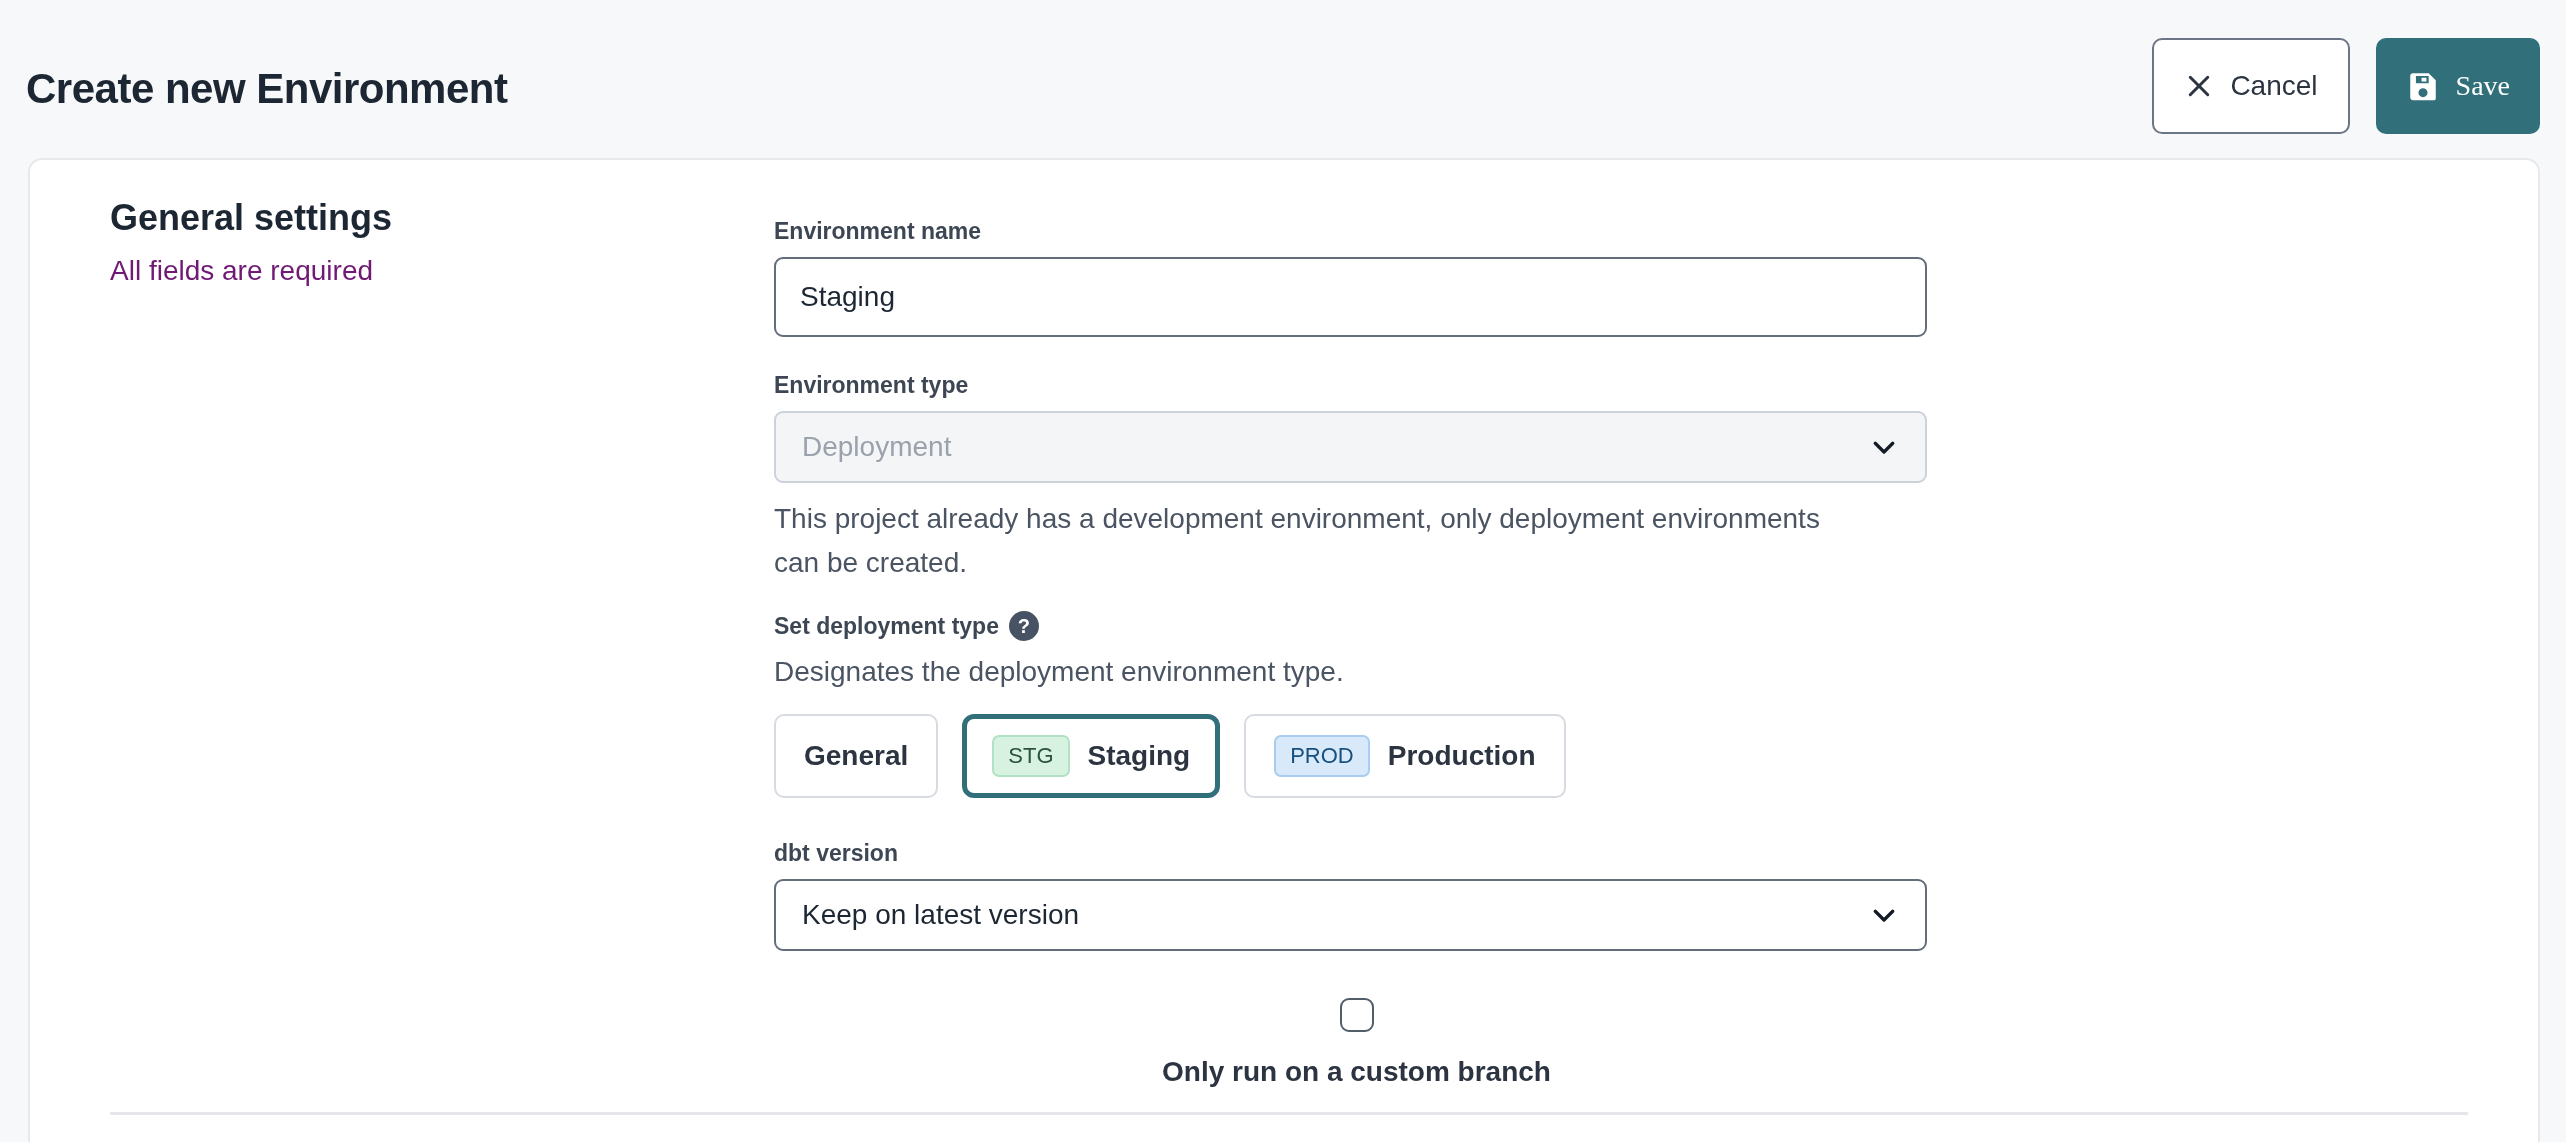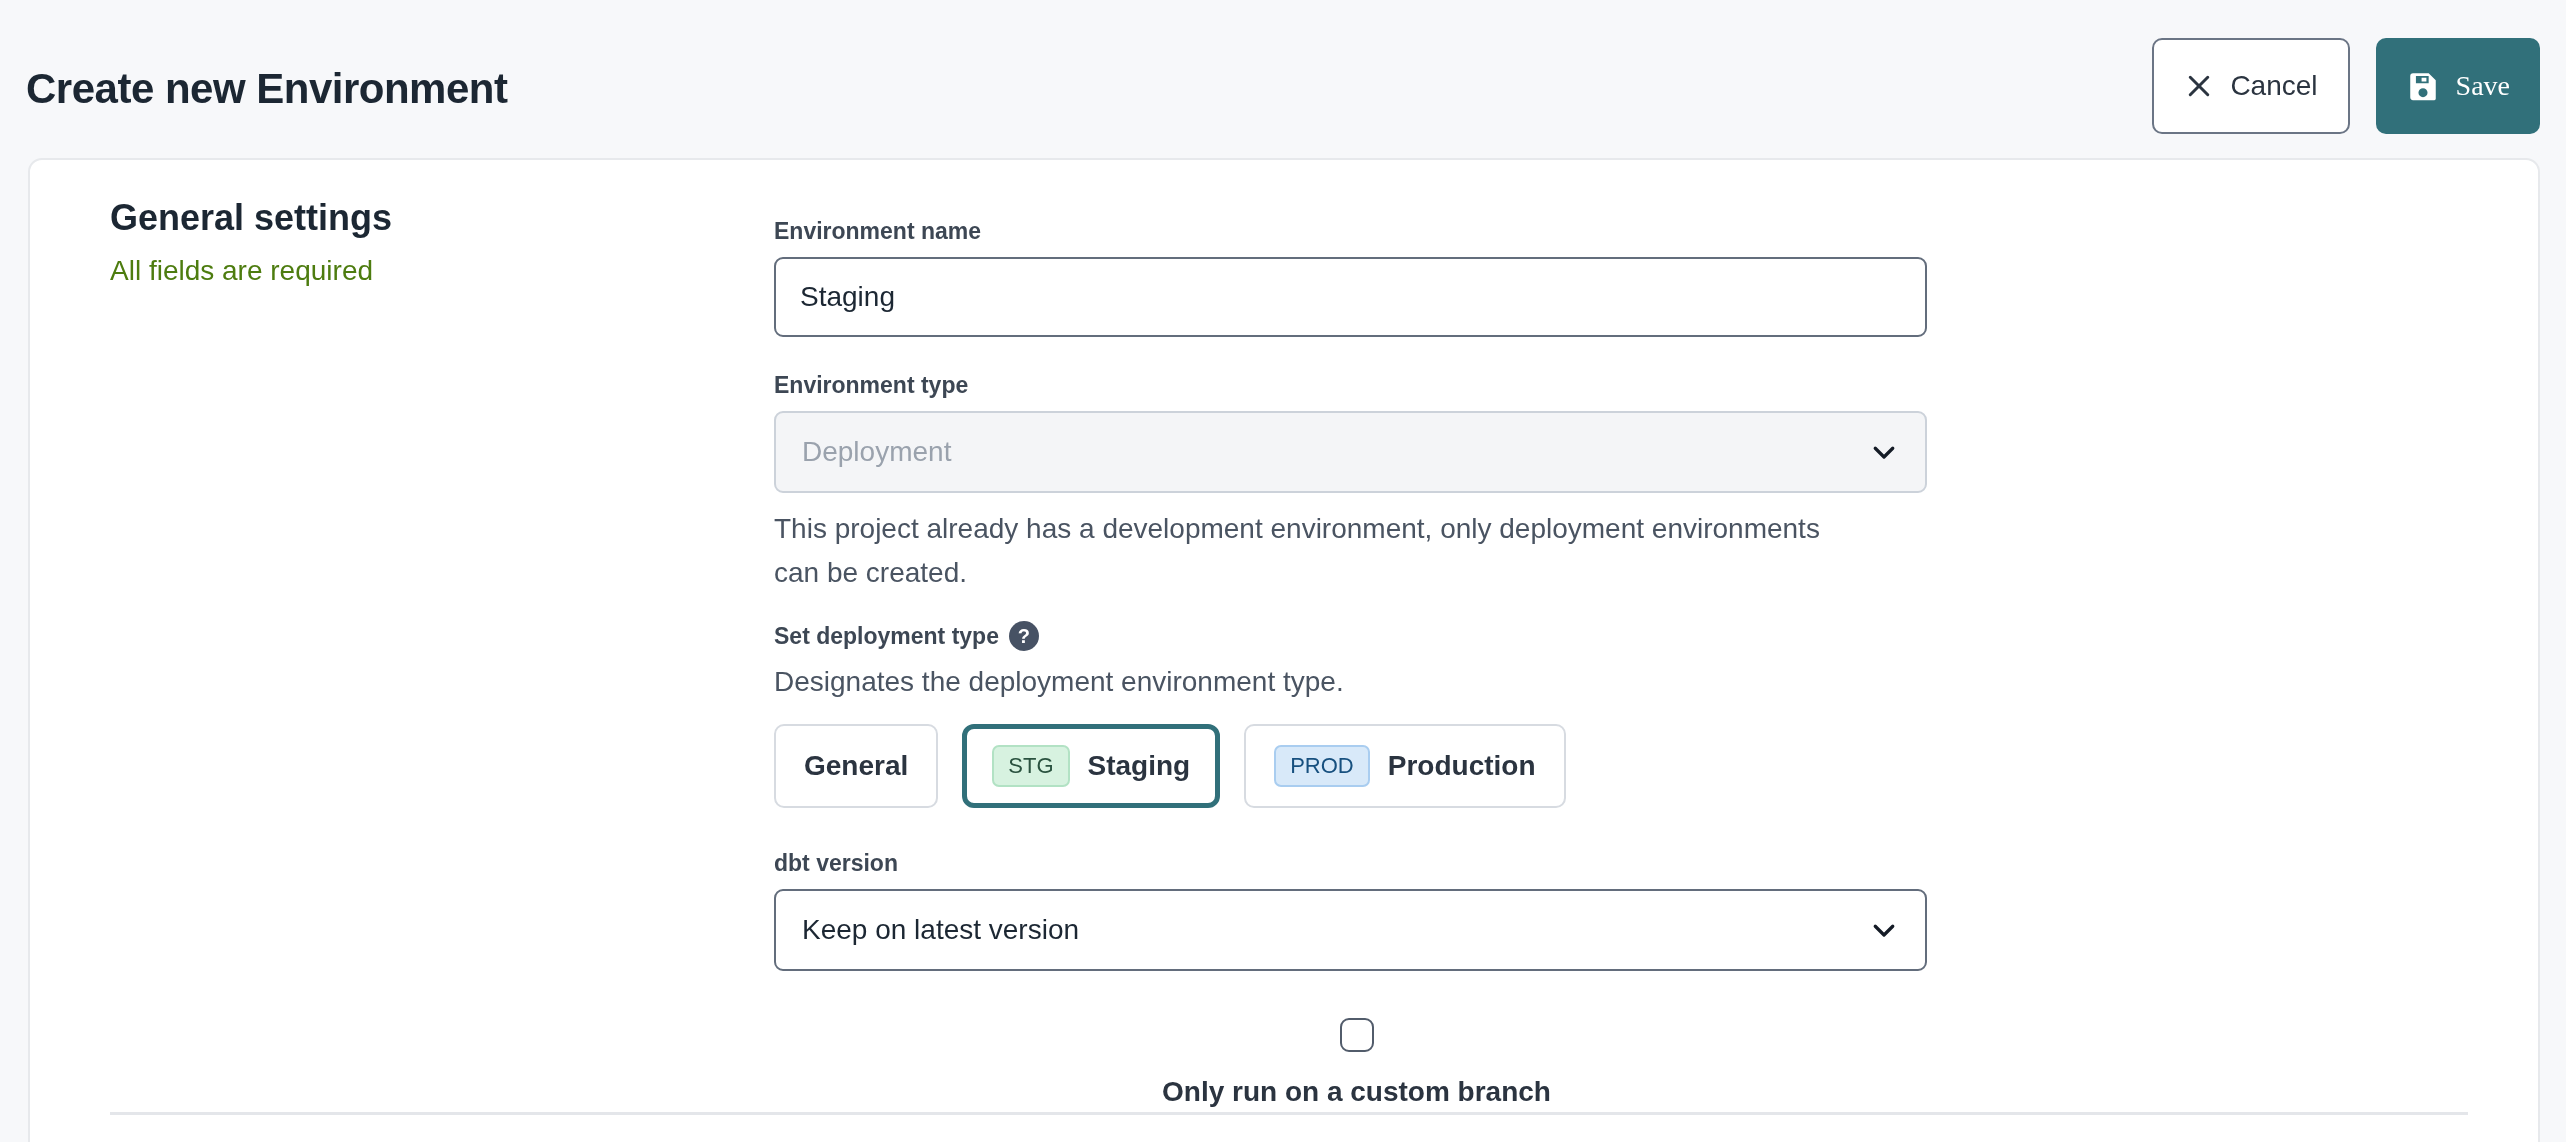--- a/index.html
+++ b/index.html
@@ -43,40 +43,40 @@
     background: #ffffff;
     border: 2px solid #e7e9ec;
     border-radius: 14px;
     height: 1000px;
     padding: 37px 80px 0 80px;
     display: flex;
     position: relative;
   }
   .col-left { width: 664px; flex-shrink: 0; }
   .section-heading { font-size: 36px; font-weight: 700; color: #1c2733; }
-  .section-subheading { font-size: 28px; color: #4d7c0f; margin-top: 16px; }
+  .section-subheading { font-size: 28px; color: #701a75; margin-top: 16px; }
 
   .col-form { width: 1153px; padding-top: 19px; }
 
   .field-label {
     font-size: 23px; font-weight: 700; color: #3d4754;
     line-height: 30px; margin-bottom: 11px;
     display: flex; align-items: center; gap: 10px;
   }
   .text-input {
     width: 100%; height: 80px;
     border: 2px solid #636d7c; border-radius: 9px;
     background: #ffffff;
     font-size: 28px; color: #1c2733;
     padding: 0 24px;
     font-family: "Liberation Sans", sans-serif;
     margin-bottom: 33px;
   }
   .select-box {
-    width: 100%; height: 82px;
+    width: 100%; height: 72px;
     border-radius: 9px;
     display: flex; align-items: center; justify-content: space-between;
     padding: 0 26px;
     font-size: 28px;
     cursor: pointer;
   }
   .select-disabled {
     background: #f4f5f7;
     border: 2px solid #ccd2da;
     color: #9aa2ad;

